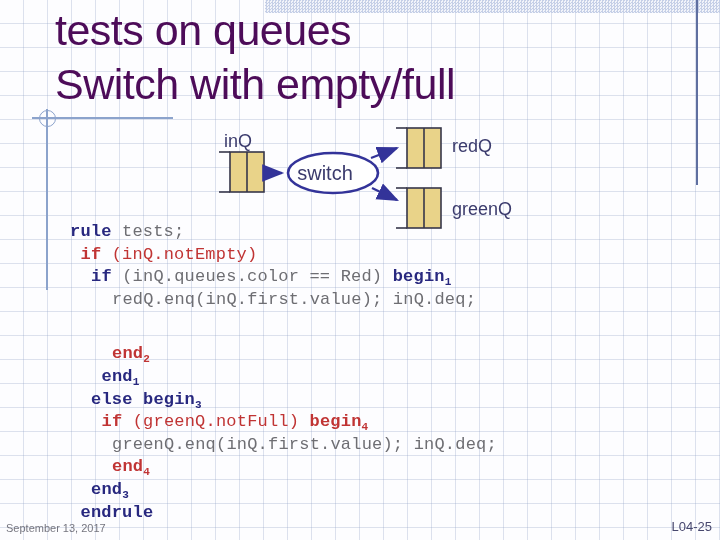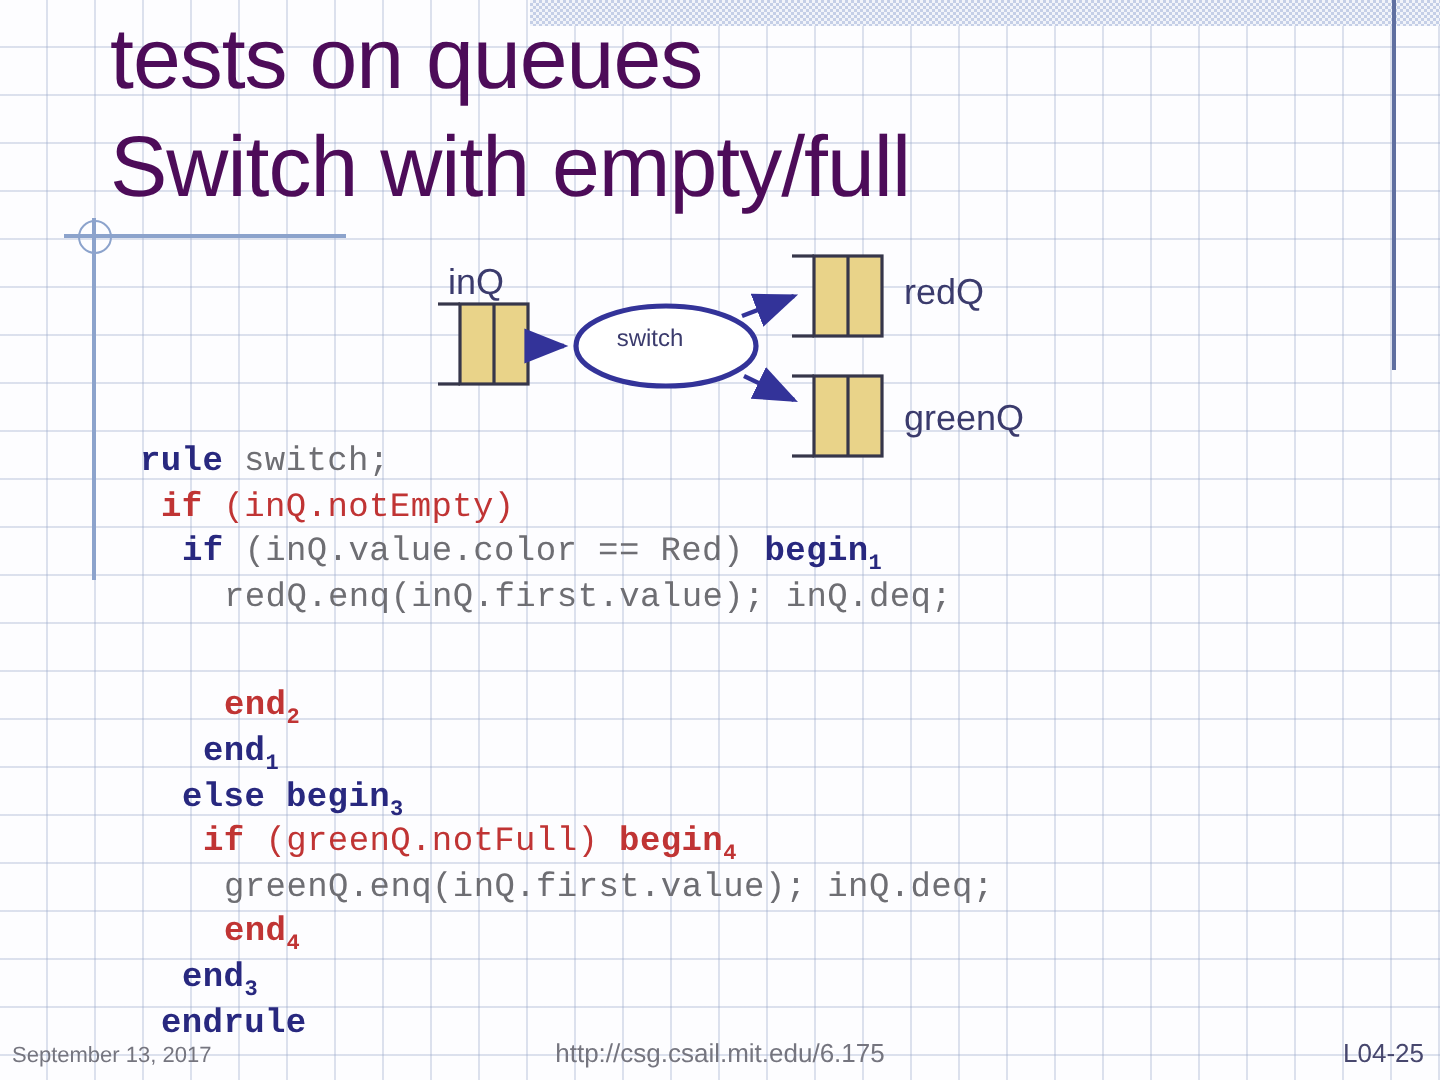--- a/index.html
+++ b/index.html
@@ -25,21 +25,21 @@
   
   .title{position:absolute;left:55px;top:3px;color:var(--title);font-size:43px;line-height:54px;font-weight:400;letter-spacing:-0.5px;}
   
   .diagram-svg{position:absolute;left:0;top:0;}
   .q{fill:var(--queue-fill);stroke:var(--queue-border);stroke-width:1.6;}
   .qb{stroke:var(--queue-border);stroke-width:1.6;}
   .oval{fill:#ffffff;stroke:var(--diagram-line);stroke-width:2.6;}
   .arrow{stroke:var(--diagram-line);stroke-width:2.2;}
   .ah-fill{fill:var(--diagram-line);}
   .dlabel{position:absolute;color:var(--label);font-size:18px;}
-  .switch-label{position:absolute;left:288px;top:162px;width:74px;text-align:center;color:var(--label);font-size:12px;}
+  .switch-label{position:absolute;left:288px;top:162px;width:74px;text-align:center;color:var(--label);font-size:20px;}
   
   .code{position:absolute;left:70px;top:221px;font-family:"Liberation Mono",monospace;font-size:17px;line-height:22.6px;letter-spacing:0.2px;}
   .code-line{white-space:pre;}
   .seg-kb{color:var(--code-blue);font-weight:bold;}
   .seg-kr{color:var(--code-red);font-weight:bold;}
   .seg-r{color:var(--code-red);text-align:center;}
   .seg-g{color:var(--code-gray);}
   sub{font-size:11px;line-height:0;}
   
   .footer-date{position:absolute;left:6px;bottom:6px;font-size:11px;color:var(--footer-gray);}
@@ -96,31 +96,30 @@
     <line class="arrow" x1="371" y1="158" x2="397" y2="148" marker-end="url(#ah)"></line>
     <line class="arrow" x1="372" y1="188" x2="397" y2="200" marker-end="url(#ah)"></line>
   </svg>
 
   <div class="dlabel" style="left:224px;top:131px;">inQ</div>
   <div class="switch-label">switch</div>
   <div class="dlabel" style="left:452px;top:136px;">redQ</div>
   <div class="dlabel" style="left:452px;top:199px;">greenQ</div>
 
   <div class="code">
-      <div class="code-line" style="padding-left: 0px;"><span class="seg-kb">rule</span><span class="seg-g"> switch;</span></div>
+      <div class="code-line" style="padding-left: 0px;"><span class="seg-kb">rule</span><span class="seg-g"> tests;</span></div>
       <div class="code-line" style="padding-left: 10.5px;"><span class="seg-kr">if</span><span class="seg-r"> (inQ.notEmpty)</span></div>
-      <div class="code-line" style="padding-left: 21px;"><span class="seg-kb">if</span><span class="seg-g"> (inQ.value.color == Red) </span><span class="seg-kb">begin</span><sub class="seg-kb">1</sub></div>
+      <div class="code-line" style="padding-left: 21px;"><span class="seg-kb">if</span><span class="seg-g"> (inQ.queues.color == Red) </span><span class="seg-kb">begin</span><sub class="seg-kb">1</sub></div>
       <div class="code-line" style="padding-left: 42px;"><span class="seg-g">redQ.enq(inQ.first.value); inQ.deq;</span></div>
       <div class="code-line" style="padding-left: 42px; margin-top: 32px;"><span class="seg-kr">end</span><sub class="seg-kr">2</sub></div>
       <div class="code-line" style="padding-left: 31.5px;"><span class="seg-kb">end</span><sub class="seg-kb">1</sub></div>
       <div class="code-line" style="padding-left: 21px;"><span class="seg-kb">else begin</span><sub class="seg-kb">3</sub></div>
       <div class="code-line" style="padding-left: 31.5px;"><span class="seg-kr">if</span><span class="seg-r"> (greenQ.notFull) </span><span class="seg-kr">begin</span><sub class="seg-kr">4</sub></div>
       <div class="code-line" style="padding-left: 42px;"><span class="seg-g">greenQ.enq(inQ.first.value); inQ.deq;</span></div>
       <div class="code-line" style="padding-left: 42px;"><span class="seg-kr">end</span><sub class="seg-kr">4</sub></div>
       <div class="code-line" style="padding-left: 21px;"><span class="seg-kb">end</span><sub class="seg-kb">3</sub></div>
       <div class="code-line" style="padding-left: 10.5px;"><span class="seg-kb">endrule</span></div>
     </div>
 
-  <div class="footer-url">http://csg.csail.mit.edu/6.175</div>
   <div class="footer-date">September 13, 2017</div>
   <div class="footer-page">L04-25</div>
 
 </div>
 
 </body></html>

